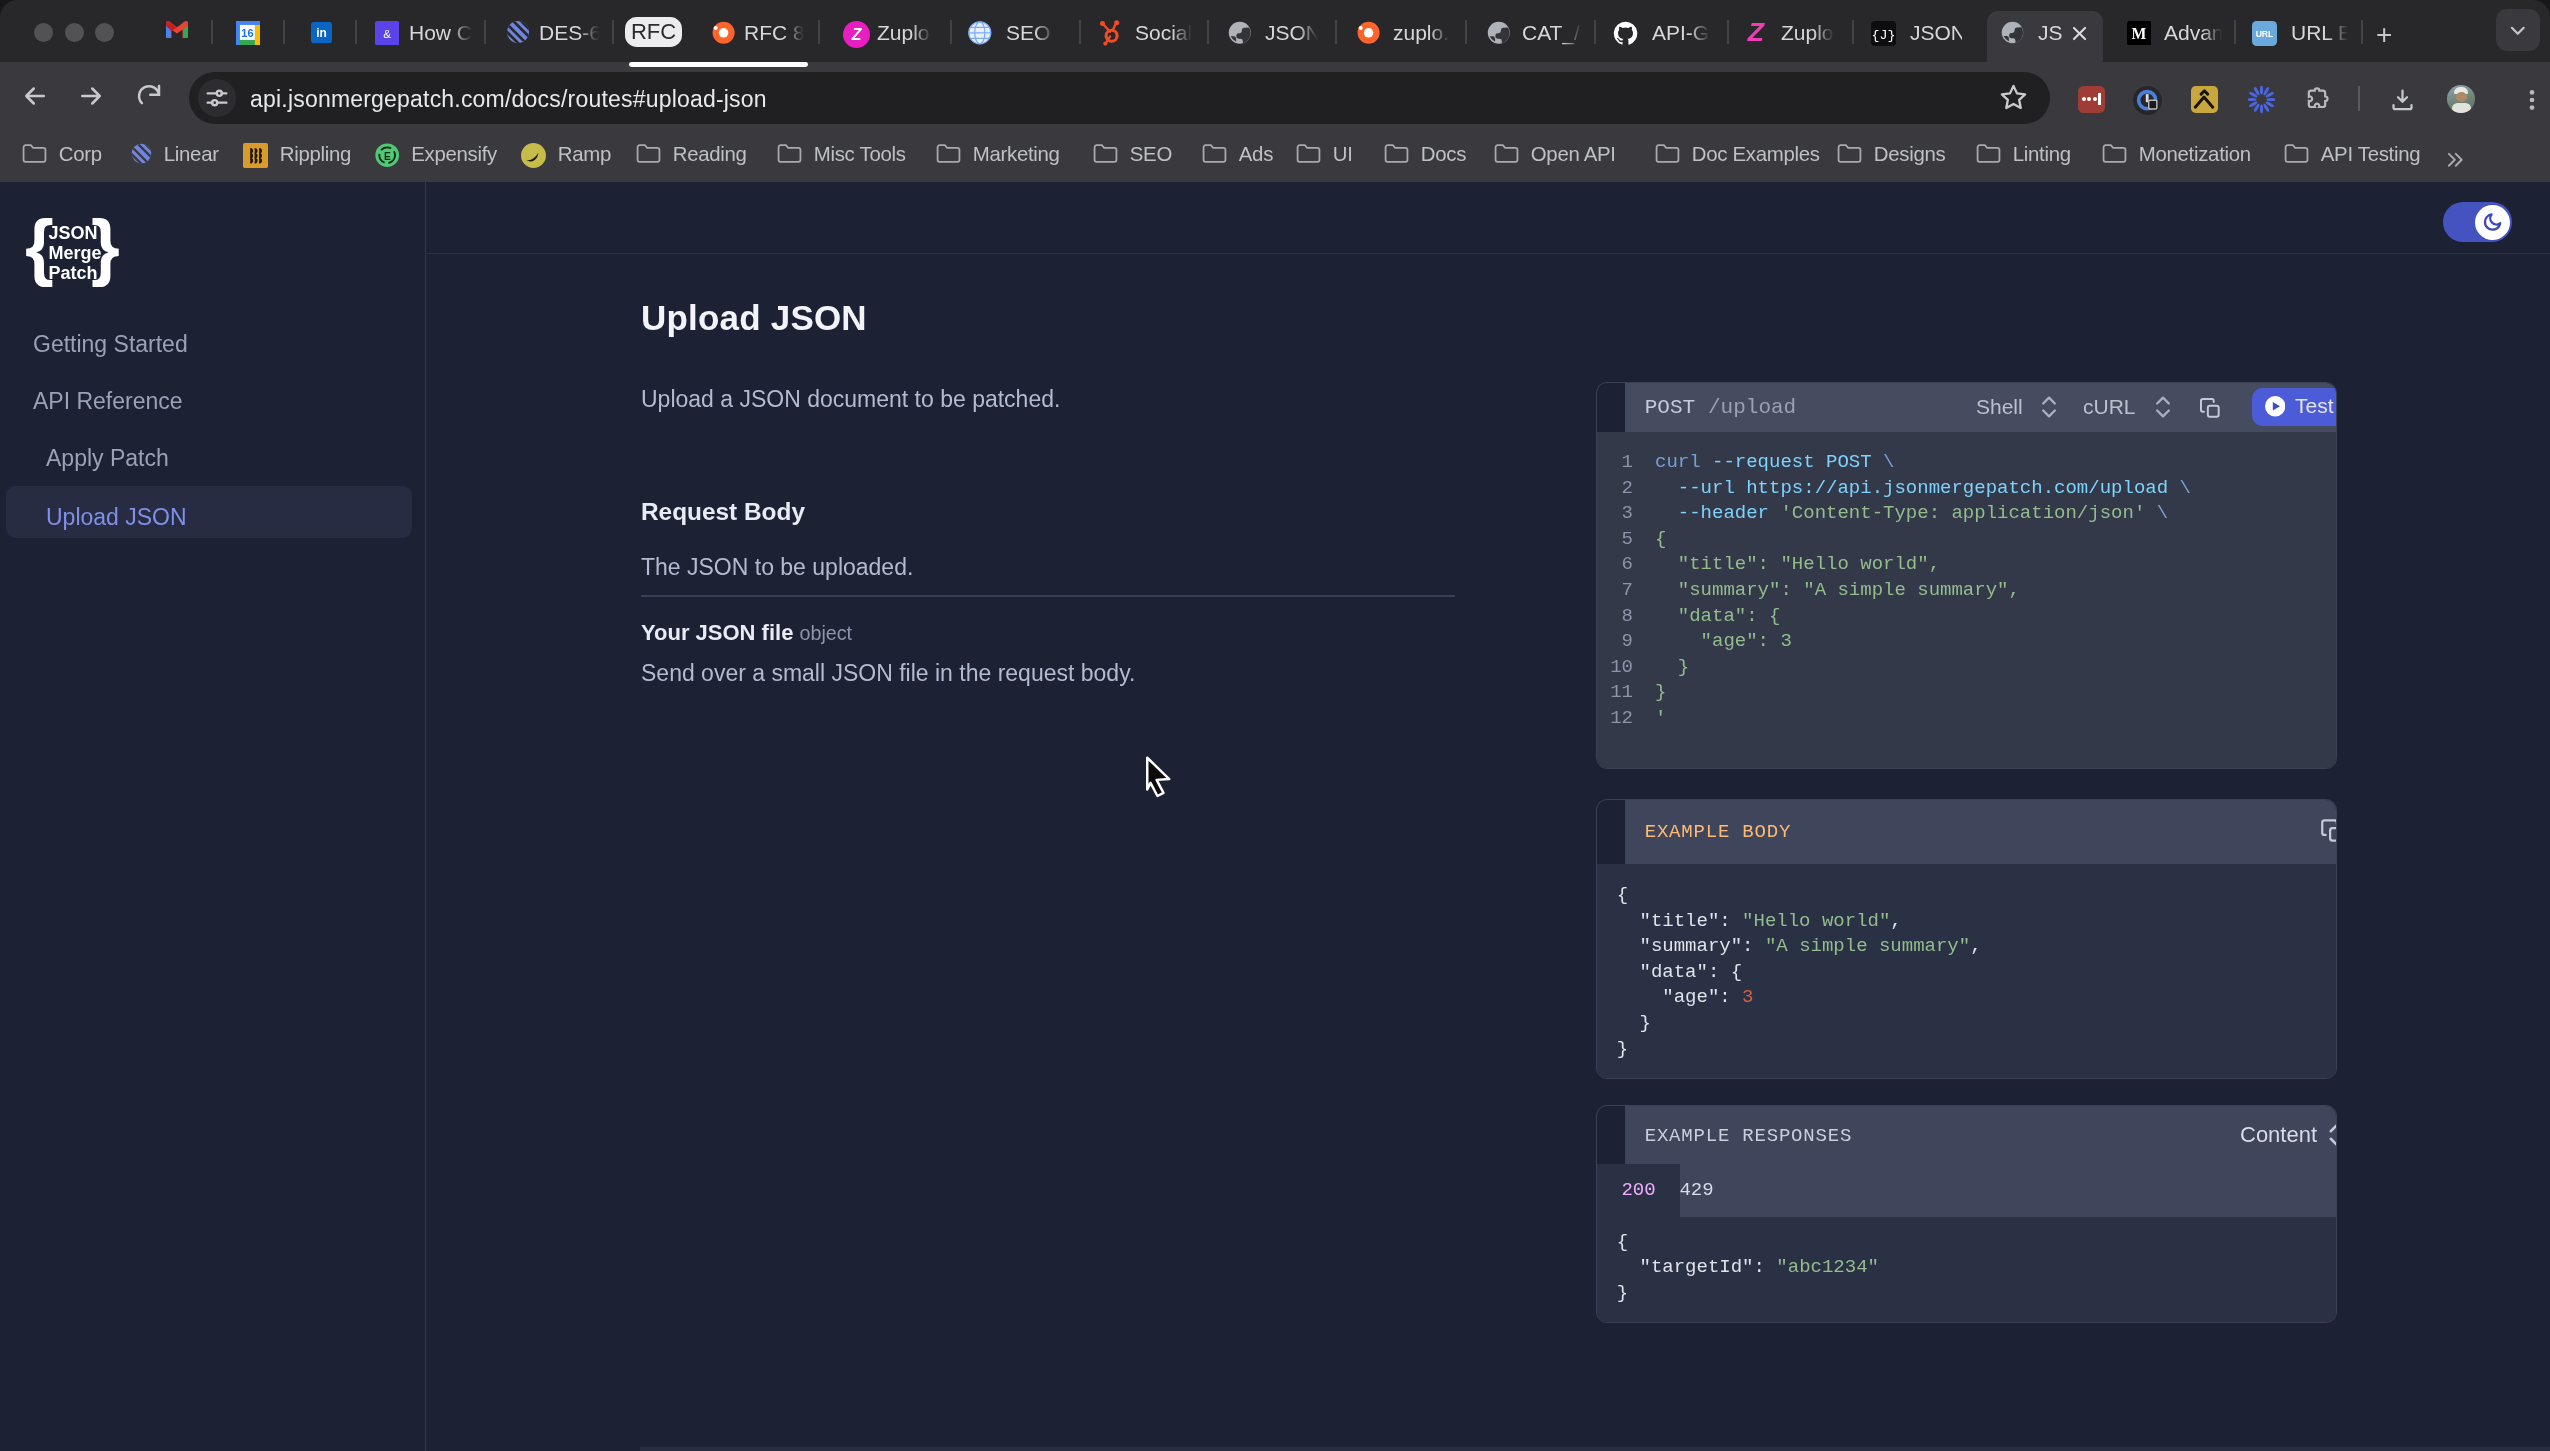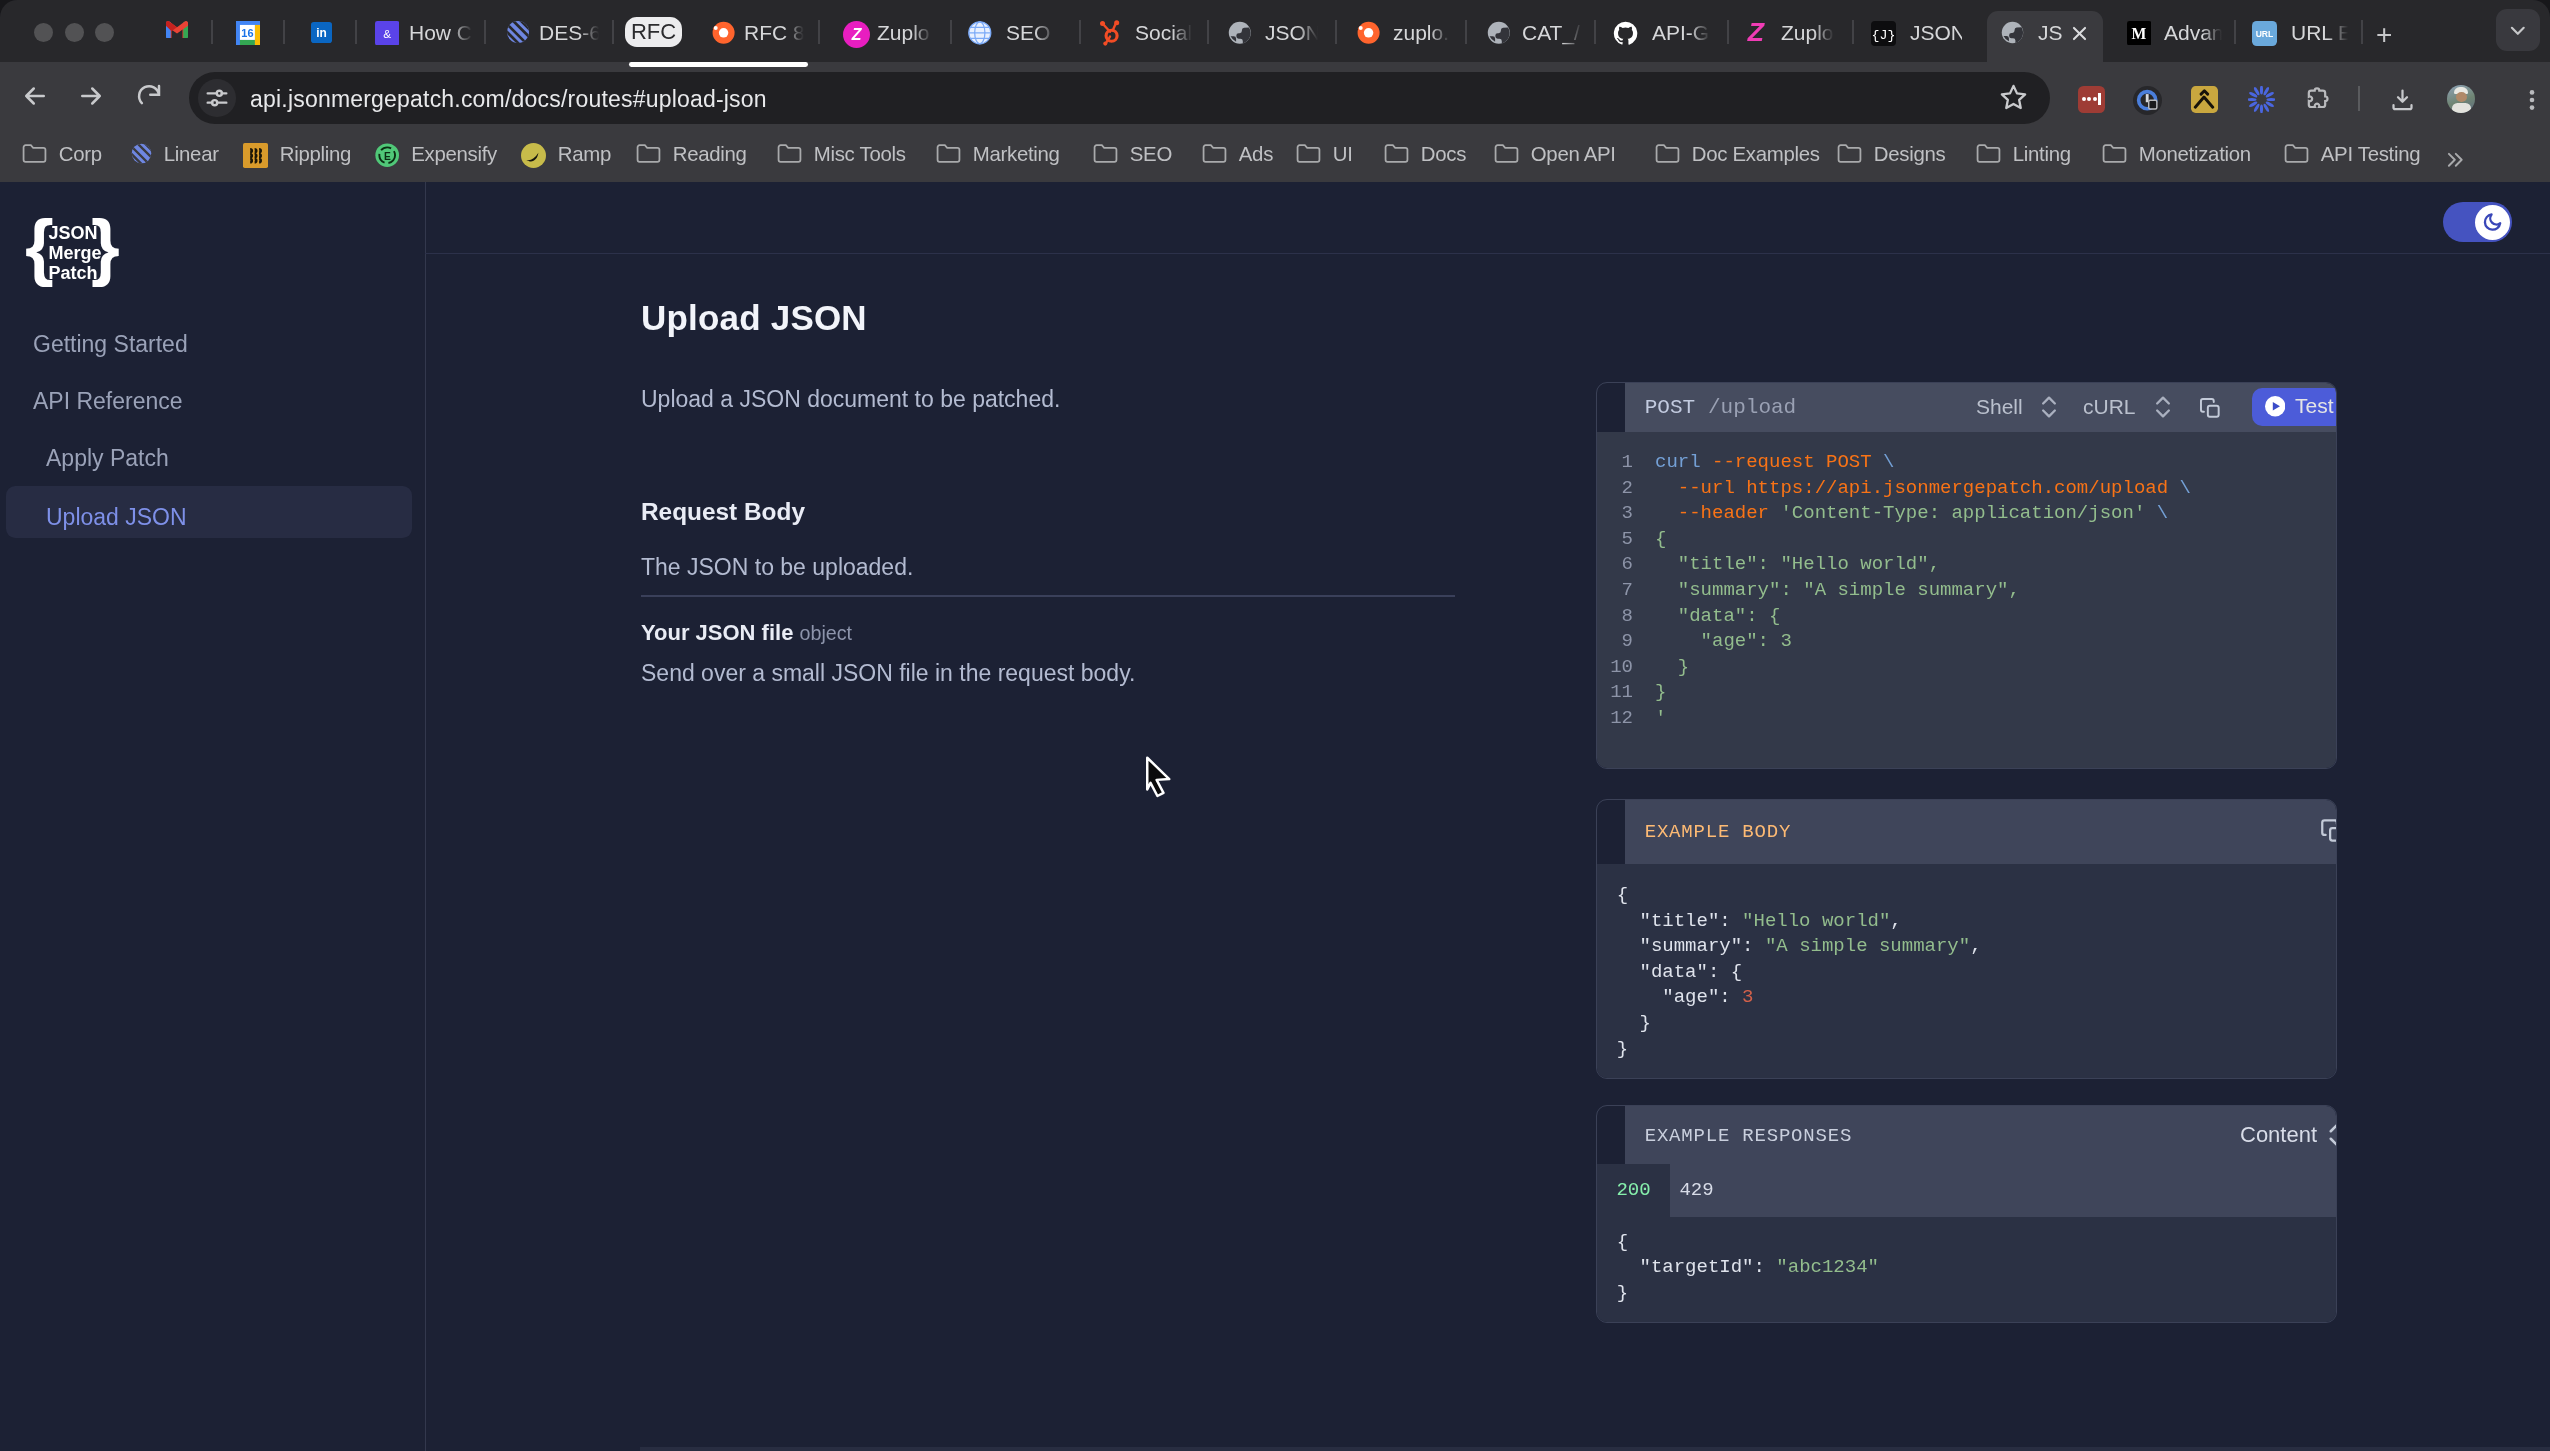--- a/index.html
+++ b/index.html
@@ -42,21 +42,21 @@
   .h1{font-size:35px;font-weight:700;color:#f2f4fa;letter-spacing:0.2px;}
   .body-p{font-size:23px;color:#b3bbd1;}
   .h2{font-size:24.4px;font-weight:700;color:#e9ecf5;}
   
   .panel{position:absolute;left:1596px;width:741px;border-radius:11px;overflow:hidden;
     border:1.6px solid rgba(125,134,162,.32);box-sizing:border-box;}
   .phead{position:relative;background:#464c5f;margin-left:28px;}
   .pbody{position:relative;background:#333949;}
   .codeline{white-space:pre;}
   .ln{display:inline-block;width:36px;text-align:right;color:#8d94a8;margin-right:22px;}
-  .cw{color:#f97316;} .cb{color:#74a0d6;} .cg{color:#93bd8d;} .co{color:#d4614a;} .ck{color:#dfe3ec;}
+  .cw{color:#7dd3fc;} .cb{color:#74a0d6;} .cg{color:#93bd8d;} .co{color:#d4614a;} .ck{color:#dfe3ec;}
 </style>
 </head>
 <body>
 <div id="stage">
 
   <div class="abs" style="left:0;top:0;width:2550px;height:62px;background:#17171a;"></div>
   <div class="abs" id="tabstrip">
     <div class="tl" style="left:34px;"></div>
     <div class="tl" style="left:65px;"></div>
     <div class="tl" style="left:95px;"></div>
@@ -472,21 +472,21 @@
 
     <div class="panel" style="top:923px;height:218px;">
       <div class="phead" style="height:58px;background:#3f455a;">
         <span class="abs mono" style="left:19.7px;top:19px;font-size:19px;color:#c9cfdd;letter-spacing:0.8px;">EXAMPLE RESPONSES</span>
         <span class="abs" style="left:615px;top:15.7px;font-size:22px;color:#d8dce8;">Content</span>
         <svg class="abs" style="left:697px;top:14px;" width="30" height="30" viewBox="0 0 24 24" fill="none" stroke="#c3cad8" stroke-width="2" stroke-linecap="round" stroke-linejoin="round">
             <path d="M7 9l5-5 5 5M7 15l5 5 5-5"></path>
           </svg>
       </div>
       <div class="abs" style="left:0;top:58px;width:100%;height:53px;background:#3f455a;">
-        <div class="abs mono" style="left:0;top:0;width:73px;height:53px;background:#2b3144;color:#86efac;font-size:19px;text-align:center;line-height:53px;">200</div>
+        <div class="abs mono" style="left:0;top:0;width:83px;height:53px;background:#2b3144;color:#f0abfc;font-size:19px;text-align:center;line-height:53px;">200</div>
         <div class="abs mono" style="left:75px;top:0;width:49px;height:53px;color:#d8dce8;font-size:19px;text-align:center;line-height:53px;">429</div>
       </div>
       <div class="pbody mono" style="height:106px;background:#2b3144;margin-top:53px;font-size:19px;line-height:25.6px;padding:12.6px 0 0 19.7px;">
         <div class="codeline"><span class="ck">{</span></div>
         <div class="codeline"><span class="ck">  "targetId": </span><span class="cg">"abc1234"</span></div>
         <div class="codeline"><span class="ck">}</span></div>
       </div>
     </div>
   </div>
 

